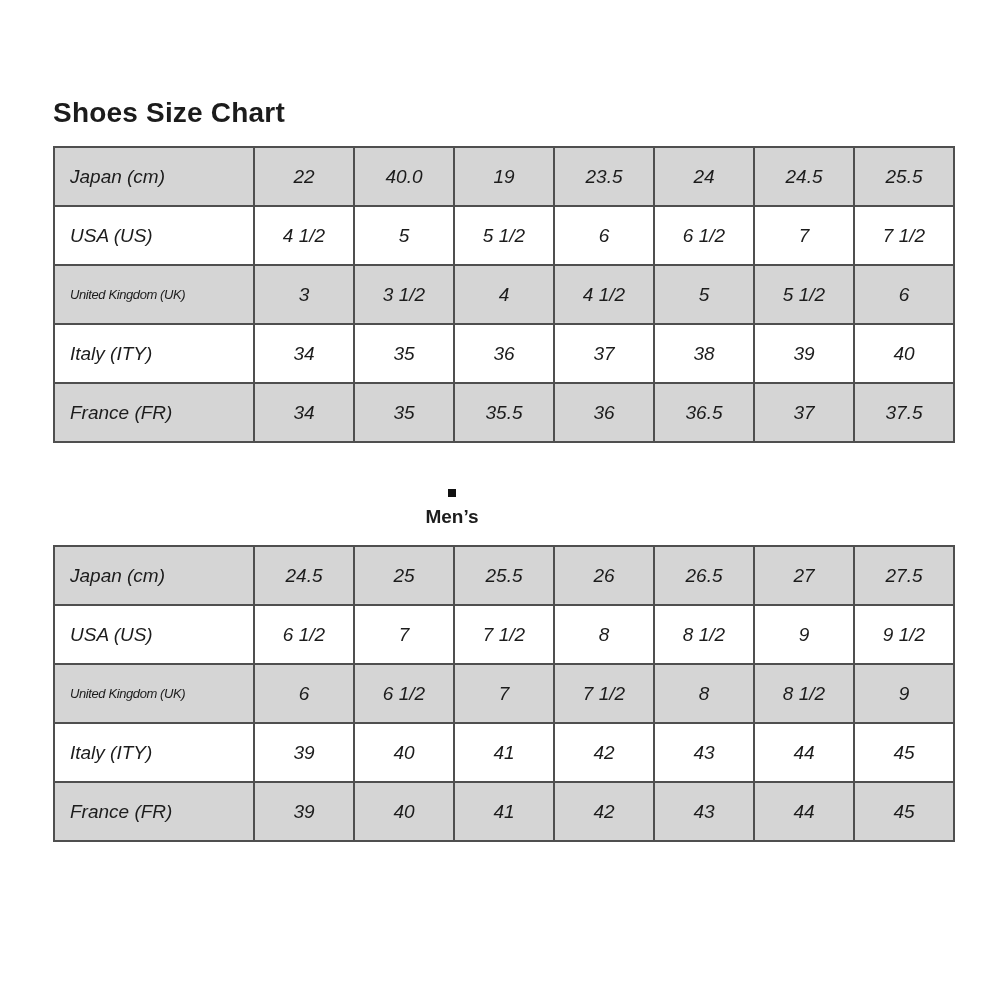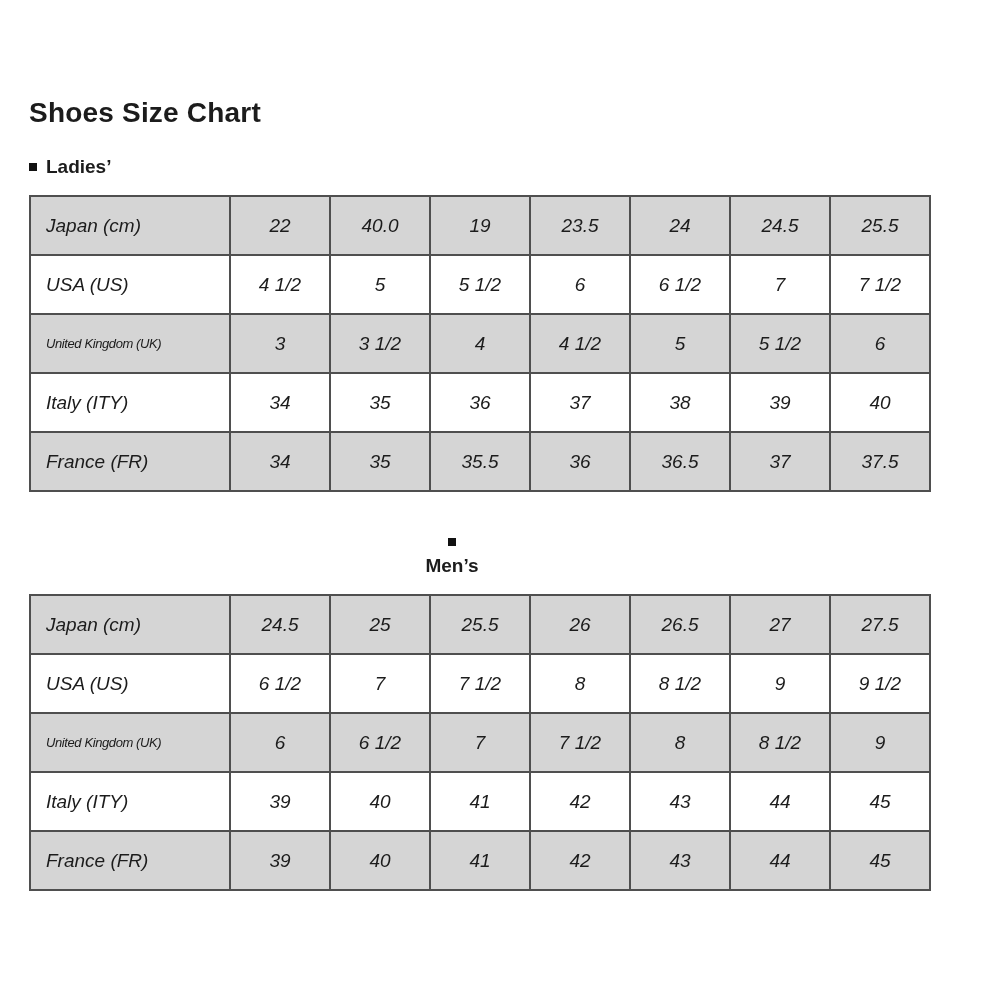--- a/index.html
+++ b/index.html
@@ -9,21 +9,21 @@
     --text: #1c1c1c;
   }
   * { box-sizing: border-box; margin: 0; padding: 0; }
   html, body {
     width: 1000px; height: 1000px;
     background: #ffffff;
     font-family: "Liberation Sans", "DejaVu Sans", sans-serif;
     color: var(--text);
     overflow: hidden;
   }
-  .page { padding: 0 29px; width: 904px; }
+  .page { padding: 0 53px; width: 904px; }
   .page-title {
     margin-top: 97px;
     font-size: 28px;
     font-weight: 700;
     letter-spacing: 0.2px;
   }
   .section-label {
     display: flex;
     align-items: center;
     gap: 9px;
@@ -65,24 +65,20 @@
   .size-table tbody tr:nth-child(odd)  { background: var(--shaded); }
   .size-table tbody tr:nth-child(even) { background: var(--plain); }
 </style>
 </head>
 <body>
 
 <div class="page">
 
   <h1 class="page-title">Shoes Size Chart</h1>
 
-  <div class="section-label ladies-label">
-    <span class="bullet"></span>
-    <span>Ladies’</span>
-  </div>
 
   <table class="size-table">
     <colgroup>
       <col style="width:200px">
       <col style="width:100px">
         <col style="width:100px">
         <col style="width:100px">
       <col style="width:100px">
         <col style="width:100px">
         <col style="width:100px">

